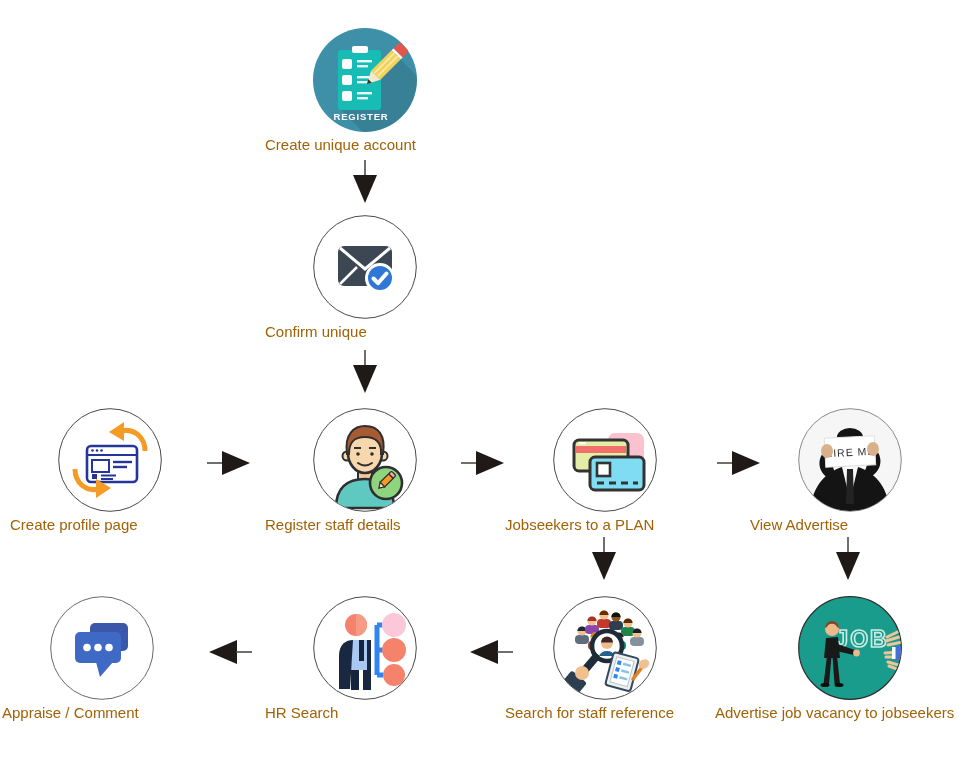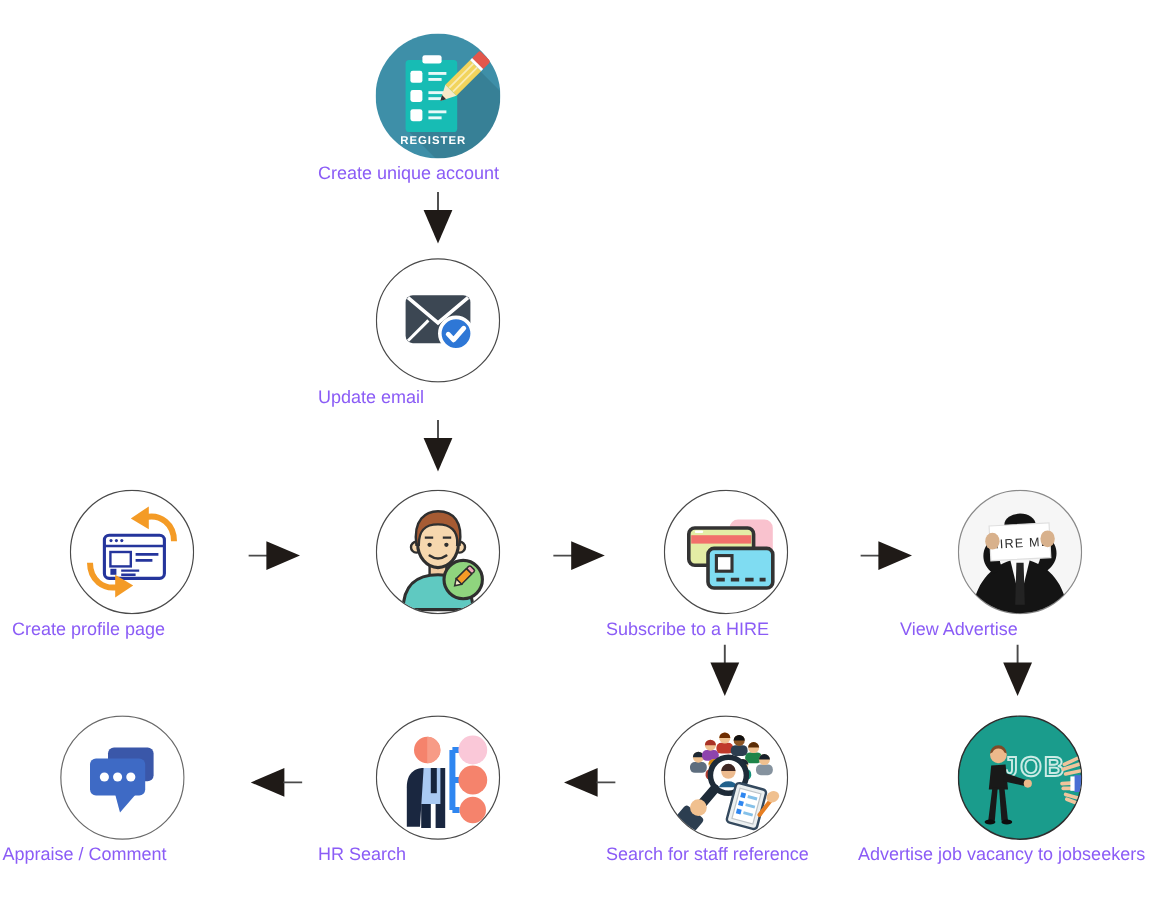--- a/index.html
+++ b/index.html
@@ -5,21 +5,21 @@
   html,body { margin:0; padding:0; background:#ffffff; }
   body { font-family:"Liberation Sans", sans-serif; }
   .canvas {
     position:relative; width:979px; height:757px;
     background:#ffffff; overflow:hidden;
   }
   .node { position:absolute; text-align:left; }
   .circle { width:104px; height:104px; margin:0 auto; }
   .circle svg { display:block; }
   .label {
-    margin-top:4px; font-size:15px; color:#8b5cf6;
+    margin-top:4px; font-size:15px; color:#a16207;
     line-height:1.25; white-space:nowrap;
   }
   .arrow { position:absolute; }
   .arrow svg { display:block; }
 </style>
 </head>
 <body>
 
 <div class="canvas">
 
@@ -68,21 +68,21 @@
       <svg width="104" height="104" viewBox="0 0 104 104">
         <circle cx="52" cy="52" r="51.3" fill="#ffffff" stroke="#4a4a4a" stroke-width="1"></circle>
         <rect x="25" y="31" width="54" height="40" rx="6" fill="#3C4753"></rect>
         <path d="M27 33 L52 54 L77 33" stroke="#ffffff" stroke-width="3" fill="none"></path>
         <path d="M27 69 L44 52" stroke="#ffffff" stroke-width="2.5" fill="none"></path>
         <path d="M77 69 L60 52" stroke="#ffffff" stroke-width="2.5" fill="none"></path>
         <circle cx="67" cy="63" r="13.5" fill="#2E77D6" stroke="#ffffff" stroke-width="3"></circle>
         <path d="M60.5 63.5 L65 68.2 L73.5 58.5" stroke="#ffffff" stroke-width="4" fill="none" stroke-linecap="round" stroke-linejoin="round"></path>
       </svg>
     </div>
-    <div class="label">Update email</div>
+    <div class="label">Confirm unique</div>
   </div>
 
   <div class="node" style="left:10px; top:408px; width:200px;">
     <div class="circle">
       <svg width="104" height="104" viewBox="0 0 104 104">
         <circle cx="52" cy="52" r="51.3" fill="#ffffff" stroke="#4a4a4a" stroke-width="1"></circle>
         <rect x="29" y="38" width="50" height="36" rx="4" fill="#ffffff" stroke="#25359C" stroke-width="2.6"></rect>
         <line x1="29" y1="47" x2="79" y2="47" stroke="#25359C" stroke-width="2"></line>
         <circle cx="34.5" cy="42.5" r="1.3" fill="#25359C"></circle>
         <circle cx="39" cy="42.5" r="1.3" fill="#25359C"></circle>
@@ -127,37 +127,38 @@
           <path d="M45 55 Q52 60 59 55" stroke="#2f2f2f" stroke-width="2" fill="none" stroke-linecap="round"></path>
         </g>
         <circle cx="73" cy="75" r="16" fill="#8FD47E" stroke="#2f2f2f" stroke-width="2.6"></circle>
         <g transform="translate(80 66) rotate(135)">
           <rect x="-1" y="-3.2" width="4" height="6.4" rx="1.5" fill="#F4A6B9" stroke="#2f2f2f" stroke-width="1.3"></rect>
           <rect x="3" y="-3.2" width="12" height="6.4" fill="#F49B26" stroke="#2f2f2f" stroke-width="1.3"></rect>
           <polygon points="15,-3.2 15,3.2 20,0" fill="#F7E9C8" stroke="#2f2f2f" stroke-width="1.2"></polygon>
         </g>
       </svg>
     </div>
+    <div class="label">Register staff details</div>
   </div>
 
   <div class="node" style="left:505px; top:408px; width:200px;">
     <div class="circle">
       <svg width="104" height="104" viewBox="0 0 104 104">
         <circle cx="52" cy="52" r="51.3" fill="#ffffff" stroke="#4a4a4a" stroke-width="1"></circle>
         <rect x="55" y="25" width="36" height="36" rx="7" fill="#F9C2CE"></rect>
         <rect x="21" y="32" width="54" height="31" rx="5" fill="#E4EDA5"></rect>
         <rect x="23" y="38" width="50" height="7" fill="#F2706B"></rect>
         <rect x="21" y="32" width="54" height="31" rx="5" fill="none" stroke="#333333" stroke-width="3"></rect>
         <rect x="26" y="34" width="7" height="2.2" rx="1" fill="#ffffff"></rect>
         <rect x="37" y="49" width="54" height="33" rx="5" fill="#7FDCF2" stroke="#333333" stroke-width="3"></rect>
         <rect x="44" y="55" width="13" height="13" fill="#ffffff" stroke="#333333" stroke-width="2.6"></rect>
         <line x1="44" y1="75" x2="85" y2="75" stroke="#333333" stroke-width="3" stroke-dasharray="7 5"></line>
       </svg>
     </div>
-    <div class="label">Subscribe to a HIRE</div>
+    <div class="label">Jobseekers to a PLAN</div>
   </div>
 
   <div class="node" style="left:750px; top:408px; width:200px;">
     <div class="circle">
       <svg width="104" height="104" viewBox="0 0 104 104">
         <defs>
             <clipPath id="clipHm">
               <circle cx="52" cy="52" r="51"></circle>
             </clipPath>
           </defs>

